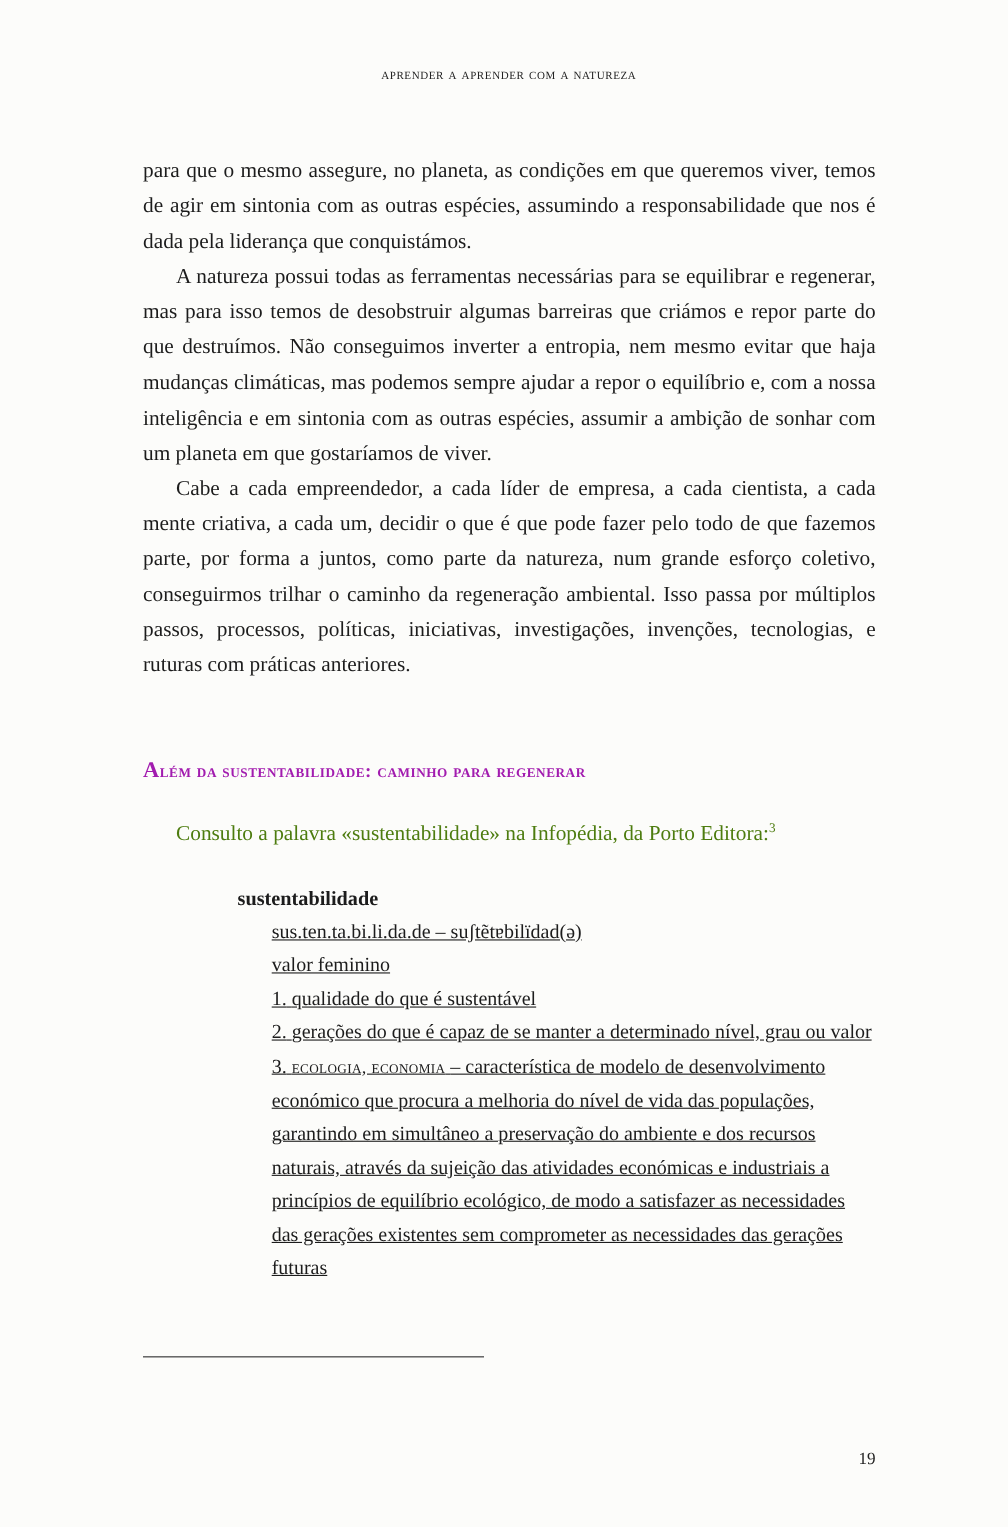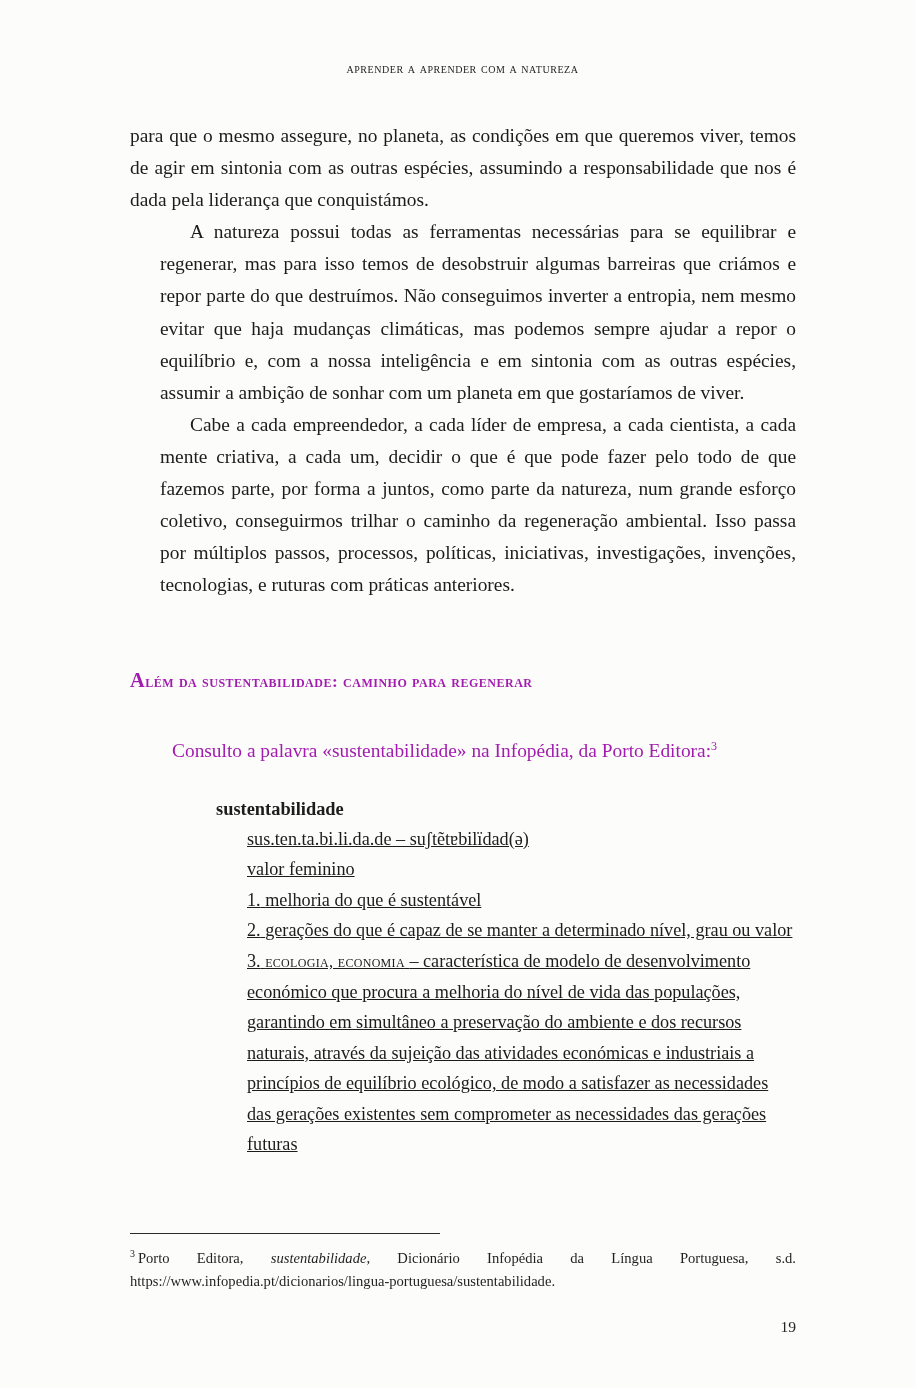--- a/index.html
+++ b/index.html
@@ -33,37 +33,36 @@
     font-size: 14.2px;
     letter-spacing: 0.55px;
     font-variant: small-caps;
     text-transform: lowercase;
     color: #232323;
   }
 
   
   .column {
     position: absolute;
-    top: 120px;
+    top: 140px;
     left: 130px;
     width: 666px;
   }
 
   p.body {
     margin: 0;
     font-size: 19.4px;
     line-height: 32.1px;
     text-align: justify;
     text-justify: inter-word;
     hyphens: none;
     color: #1c1c1c;
   }
   p.body + p.body {
     text-indent: 30px;
-    margin-left: 30px;
   }
 
   
   .section-heading {
     margin: 0;
     padding-top: 68px;
     font-size: 17.4px;
     font-weight: bold;
     letter-spacing: 0.5px;
     color: #a21caf;
@@ -71,26 +70,26 @@
     text-transform: lowercase;
   }
   .section-heading .initial {
     font-variant: normal;
     text-transform: uppercase;
     font-size: 20.4px;
   }
 
   
   .quote-intro {
-    margin: 12px;
+    margin: 0;
     padding-top: 31px;
     text-indent: 30px;
     font-size: 19.4px;
     line-height: 32.1px;
-    color: #a21caf;
+    color: #4d7c0f;
   }
   sup.fn {
     font-size: 0.62em;
     vertical-align: super;
     line-height: 0;
   }
 
   
   .dict-block {
     margin-top: 26px;
@@ -187,33 +186,32 @@
 
       <div class="dict-headword">sustentabilidade</div>
 
       <div class="dict-body">
 
         <div class="dict-line">sus.ten.ta.bi.li.da.de – suʃtẽtɐbilïdad(ə)</div>
 
         <div class="dict-line">valor feminino</div>
 
         <div class="dict-line"><span>1.</span>
-          <span>melhoria do que é sustentável</span></div>
+          <span>qualidade do que é sustentável</span></div>
 
         <div class="dict-line"><span>2.</span>
           <span>gerações do que é capaz de se manter a determinado nível, grau ou valor</span></div>
 
         <div class="dict-line last"><span>3.</span>
           <span class="smallcaps">Ecologia, Economia</span>
           <span>– característica de modelo de desenvolvimento económico que procura a melhoria do nível de vida das populações, garantindo em simultâneo a preservação do ambiente e dos recursos naturais, através da sujeição das atividades económicas e industriais a princípios de equilíbrio ecológico, de modo a satisfazer as necessidades das gerações existentes sem comprometer as necessidades das gerações futuras</span></div>
 
       </div>
     </div>
   </div>
 
   <div class="footnote-area">
     <div class="footnote-rule"></div>
-    <p class="footnote-text"><sup>3</sup><span>Porto Editora, </span><span class="italic">sustentabilidade</span><span>, Dicionário Infopédia da Língua Portuguesa, s.d. https://www.infopedia.pt/dicionarios/lingua-portuguesa/sustentabilidade.</span></p>
   </div>
 
   <div class="folio">19</div>
 
 </div>
 
 </body></html>

